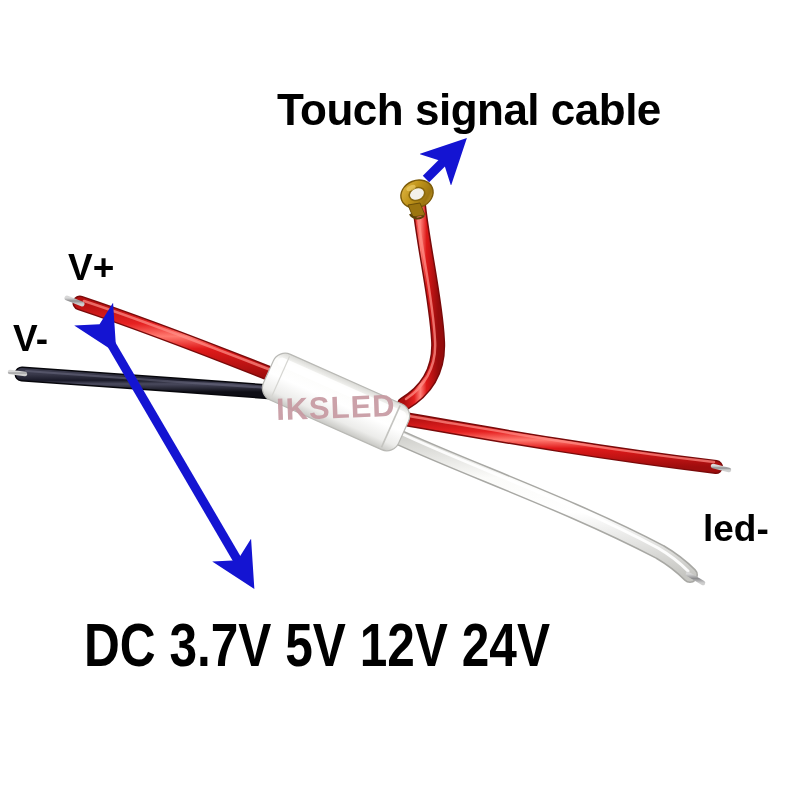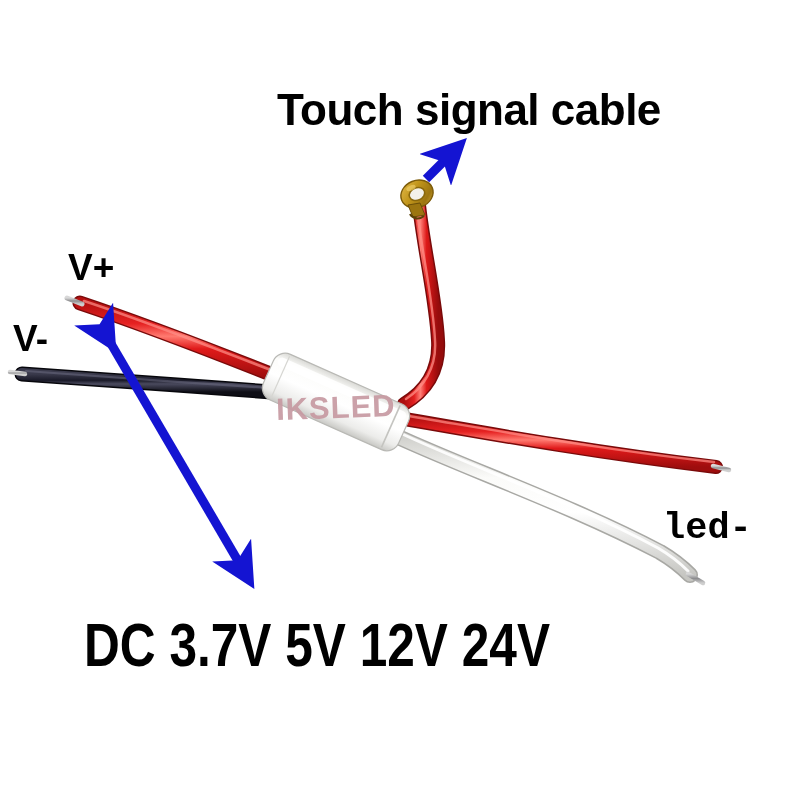--- a/index.html
+++ b/index.html
@@ -40,24 +40,23 @@
     left: 13px;
     top: 320px;
     font-size: 37px;
   }
   #label-ledplus {
     left: 645px;
     top: 408px;
     font-size: 37px;
   }
   #label-ledminus {
-    left: 663px;
+    left: 703px;
     top: 510px;
     font-size: 37px;
-    font-family: Liberation Mono, monospace;
   }
   #label-voltage {
     left: 84px;
     top: 614px;
     font-size: 62px;
     font-family: "Liberation Sans Narrow", "Liberation Sans", sans-serif;
     transform: scaleX(0.80);
     transform-origin: left top;
     letter-spacing: 0px;
   }

